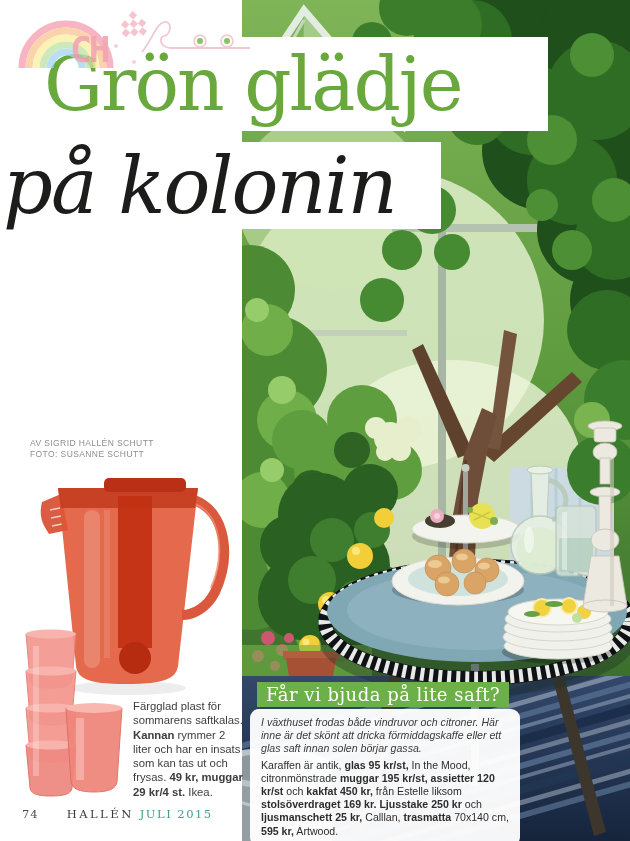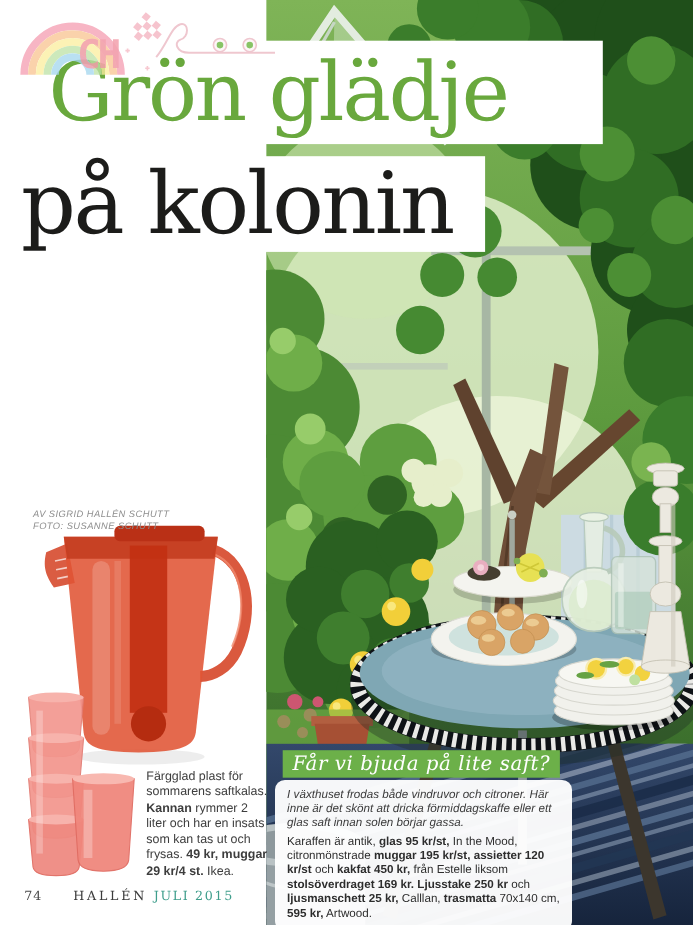--- a/index.html
+++ b/index.html
@@ -9,40 +9,40 @@
 
   
   .main-photo{left:242px;top:0;width:388px;height:841px;z-index:0;}
 
   
   .band{background:#fff;z-index:2;display:flex;align-items:center;}
   .band1{left:16px;top:37px;width:532px;height:94px;}
   .band2{left:0;top:142px;width:441px;height:87px;}
   .headline1{margin:0;padding-left:28px;font-family:"DejaVu Serif",serif;font-weight:400;
              font-size:74px;letter-spacing:-2px;color:var(--headline-green);white-space:nowrap;}
-  .headline2{margin:0;padding-left:19px;font-family:"DejaVu Serif",serif;font-weight:400;
-             font-size:78px;letter-spacing:-2px;color:#1c1c1a;white-space:nowrap;}
+  .headline2{margin:0;padding-left:3px;font-family:"DejaVu Serif",serif;font-weight:400;
+             font-style:italic;font-size:78px;letter-spacing:-2px;color:#1c1c1a;white-space:nowrap;}
 
   
   .intro{left:30px;top:243px;width:215px;margin:0;font-size:19px;line-height:25.8px;
          color:var(--body-text);letter-spacing:-0.2px;z-index:2;}
-  .byline{left:30px;top:462px;font-size:8.5px;line-height:10.5px;letter-spacing:0.4px;
-          color:var(--byline-gray);z-index:2;font-style:italic;}
+  .byline{left:30px;top:438px;font-size:8.5px;line-height:10.5px;letter-spacing:0.4px;
+          color:var(--byline-gray);z-index:2;}
 
   
   .product-photo{left:6px;top:466px;width:244px;height:334px;z-index:1;}
   .product-caption{left:133px;top:699px;width:110px;margin:0;font-size:11.3px;
                    line-height:14.3px;color:var(--body-text);z-index:2;}
   .product-caption b{font-weight:bold;}
 
   
   .banner{left:257px;top:682px;height:25px;display:inline-flex;align-items:center;
           padding:0 9px;background:var(--banner-green);color:#fff;
           font-family:"DejaVu Serif",serif;font-size:18px;letter-spacing:0.5px;
-          white-space:nowrap;z-index:3;font-style:italic;}
+          white-space:nowrap;z-index:3;}
 
   
   .caption-box{left:250px;top:709px;width:270px;background:rgba(255,255,255,0.96);
                border-radius:9px;padding:7px 10px 8px 11px;z-index:3;box-sizing:border-box;}
   .cap-italic{margin:0 0 3px 0;font-style:italic;font-size:10.6px;line-height:13.2px;color:#3a3a3a;}
   .cap-body{margin:0;font-size:10.6px;line-height:13.2px;color:#2d2d2d;}
   .cap-body b{font-weight:bold;text-align:right;}
 
   
   .footer{left:22px;top:807px;display:flex;align-items:baseline;z-index:2;

